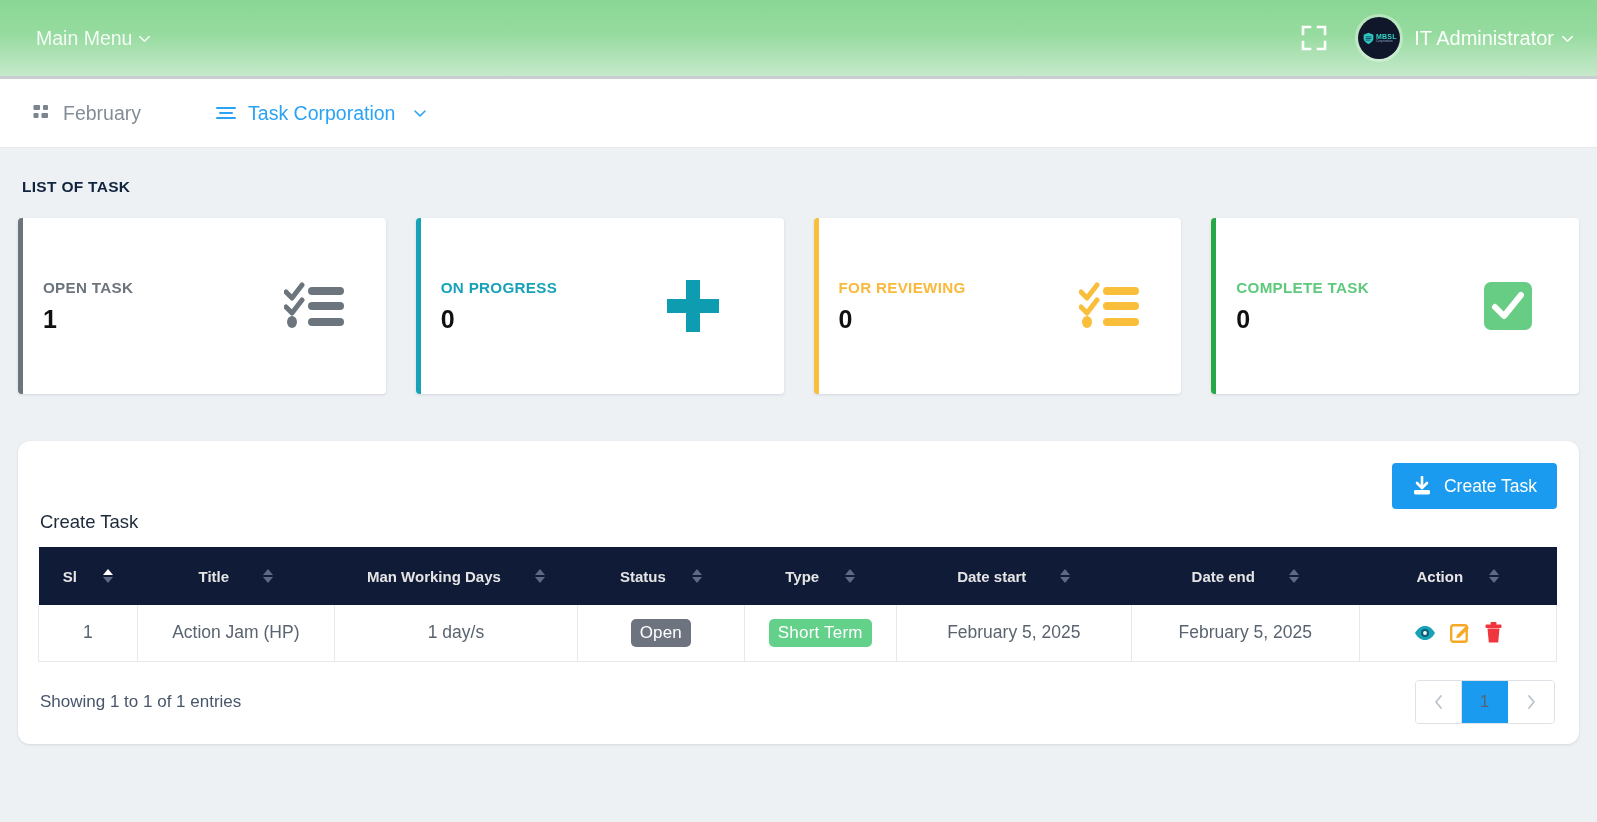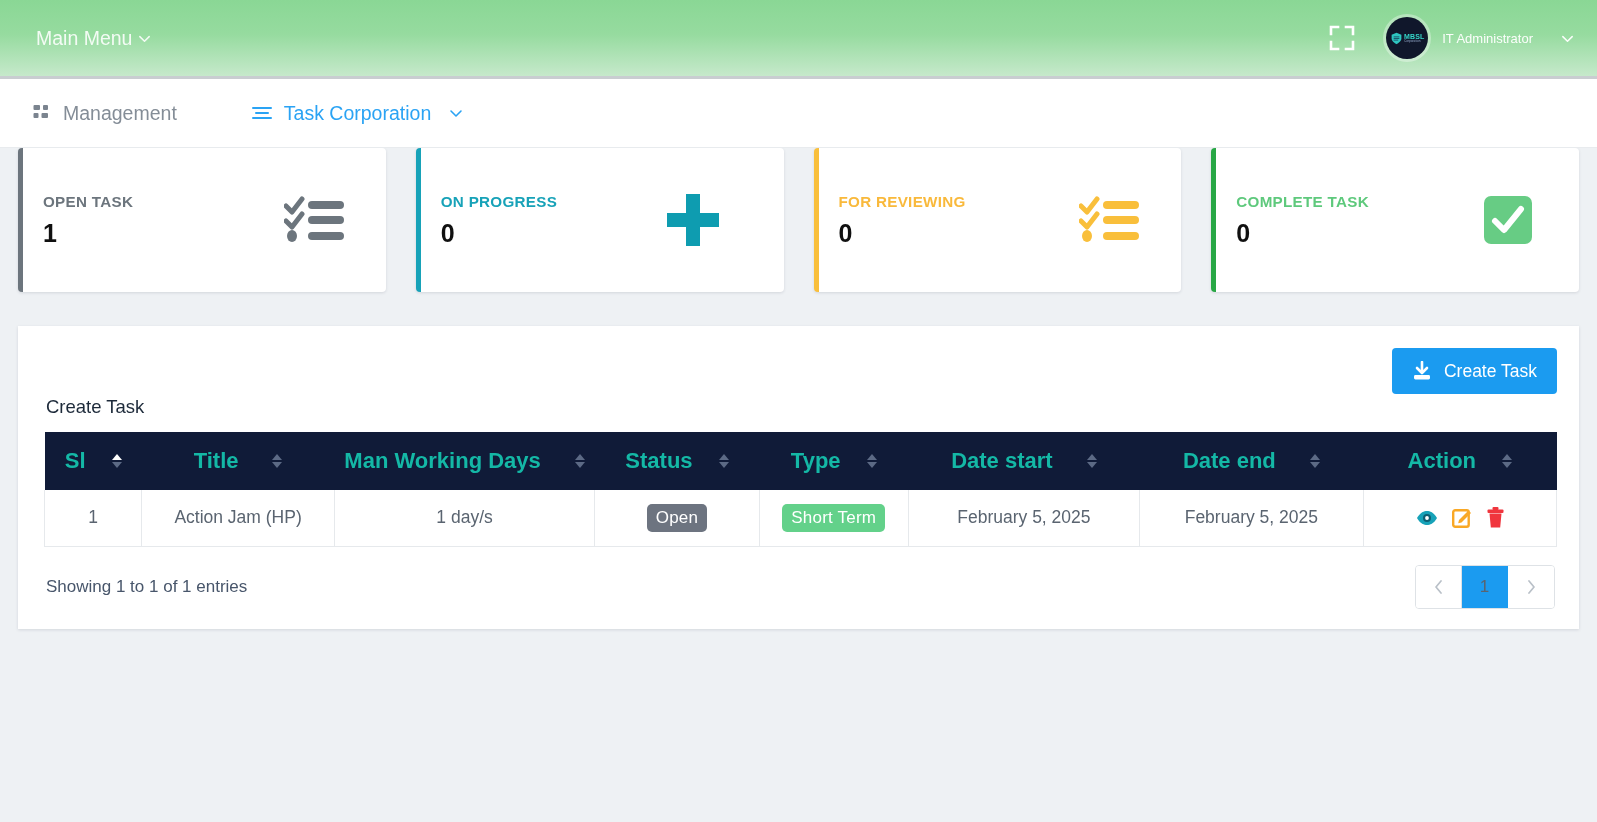--- a/index.html
+++ b/index.html
@@ -52,22 +52,22 @@
     box-shadow: 0 0 0 3px rgba(255,255,255,.35);
     overflow: hidden; flex: 0 0 42px;
   }
   .avatar-inner { display:flex; align-items:center; gap:1px; }
   .avatar-logo-txt {
     color: #34d4c8; font-size: 7px; font-weight: 700;
     line-height: 1; letter-spacing: .2px;
   }
   .avatar-logo-sub { color:#8fa3c4; font-size:3.2px; line-height:1; }
   .user-name {
-    margin-left: 14px; font-size: 13px; color: #fbfefb;
-    display: flex; align-items: center; gap: 27px; cursor: pointer;
+    margin-left: 14px; font-size: 20px; color: #fbfefb;
+    display: flex; align-items: center; gap: 6px; cursor: pointer;
   }
 
   
   .navbar {
     height: 69px; background: #ffffff;
     display: flex; align-items: center;
     padding-left: 18px; gap: 0;
     border-bottom: 1px solid #e8ebee;
   }
   .nav-item {
@@ -89,21 +89,21 @@
     letter-spacing: .3px;
     padding: 30px 4px 22px 4px;
   }
 
   
   .cards {
     display: grid; grid-template-columns: repeat(4, 1fr);
     gap: 30px;
   }
   .card {
-    background: #fff; height: 144px;
+    background: #fff; height: 176px;
     border-radius: 4px;
     box-shadow: 0 1px 3px rgba(30,40,60,.13);
     display: flex; align-items: center;
     padding: 0 22px 0 20px;
     position: relative;
     border-left-width: 5px; border-left-style: solid;
   }
   .card-texts { flex: 1 1 auto; }
   .card-label {
     font-size: 15.2px; font-weight: 700; letter-spacing: .3px;
@@ -114,24 +114,24 @@
 
   
   .icon-checklist { display:block; }
   
   .icon-plus { display:block; }
   
   .icon-checksq { display:block; }
 
   
   .panel {
-    background: #fff; margin-top: 34px;
-    border-radius: 0;
+    background: #fff; margin-top: 47px;
+    border-radius: 12px;
     box-shadow: 0 1px 3px rgba(30,40,60,.13);
-    padding: 22px 22px 0 26px;
+    padding: 22px 22px 0 20px;
     position: relative;
   }
   .panel-top { display: flex; justify-content: flex-end; }
   .btn-create {
     background: #1b9bf0; color: #fff; border: none;
     border-radius: 4px; padding: 0 20px; height: 46px;
     font-size: 17.5px; display: inline-flex; align-items: center;
     gap: 12px; cursor: pointer;
     font-family: "Liberation Sans", sans-serif;
   }
@@ -158,22 +158,22 @@
     font-size: 17px; color: #4b5563;
   }
   .search-input {
     width: 205px; height: 34px; border: 1px solid #ced4da;
     border-radius: 4px; padding: 0 8px; font-size: 15px;
     font-family: "Liberation Sans", sans-serif;
   }
 
   table { width: 100%; border-collapse: collapse; }
   thead th {
-    background: #101b38; color: #14b8a6;
-    font-size: 22px; font-weight: 700;
+    background: #101b38; color: #e5e5e5;
+    font-size: 15px; font-weight: 700;
     height: 58px; text-align: center;
     padding: 0 10px; white-space: nowrap;
     position: relative; cursor: pointer;
   }
   .th-inner { display: inline-flex; align-items: center; gap: 0; }
   .th-label { }
   .sort-arrows {
     display: inline-flex; flex-direction: column;
     gap: 2px; margin-left: 34px; line-height: 0;
   }
@@ -264,38 +264,39 @@
 
 <div class="navbar">
 
   <div class="nav-item inactive">
     <svg width="20" height="20" viewBox="0 0 20 20">
       <rect x="1.5" y="2" width="6.5" height="5" rx="1" fill="#7b848f"></rect>
       <rect x="11" y="2" width="5" height="5" rx="1" fill="#7b848f"></rect>
       <rect x="1.5" y="10" width="5" height="5" rx="1" fill="#7b848f"></rect>
       <rect x="9.5" y="10" width="6.5" height="5" rx="1" fill="#7b848f"></rect>
     </svg>
-    <span>Management</span>
+    <span>February</span>
   </div>
 
   <div class="nav-item active">
     <svg width="22" height="20" viewBox="0 0 22 20">
       <path d="M2 5 L20 5" stroke="#2aa3f4" stroke-width="2" stroke-linecap="round"></path>
       <path d="M5 10 L17 10" stroke="#2aa3f4" stroke-width="2" stroke-linecap="round"></path>
       <path d="M2 15 L20 15" stroke="#2aa3f4" stroke-width="2" stroke-linecap="round"></path>
     </svg>
     <span>Task Corporation</span>
     <svg width="16" height="16" viewBox="0 0 16 16" style="margin-left:6px">
       <path d="M3 6 L8 11 L13 6" fill="none" stroke="#2aa3f4" stroke-width="1.6" stroke-linecap="round" stroke-linejoin="round"></path>
     </svg>
   </div>
 </div>
 
 <div class="page">
 
+  <div class="page-title">LIST OF TASK</div>
 
   <div class="cards">
 
     <div class="card" style="border-left-color:#6c757d">
       <div class="card-texts">
         <div class="card-label" style="color:#6c757d">OPEN TASK</div>
         <div class="card-value">1</div>
       </div>
       <div class="card-icon">
         <svg class="icon-checklist" width="62" height="50" viewBox="0 0 62 50">

